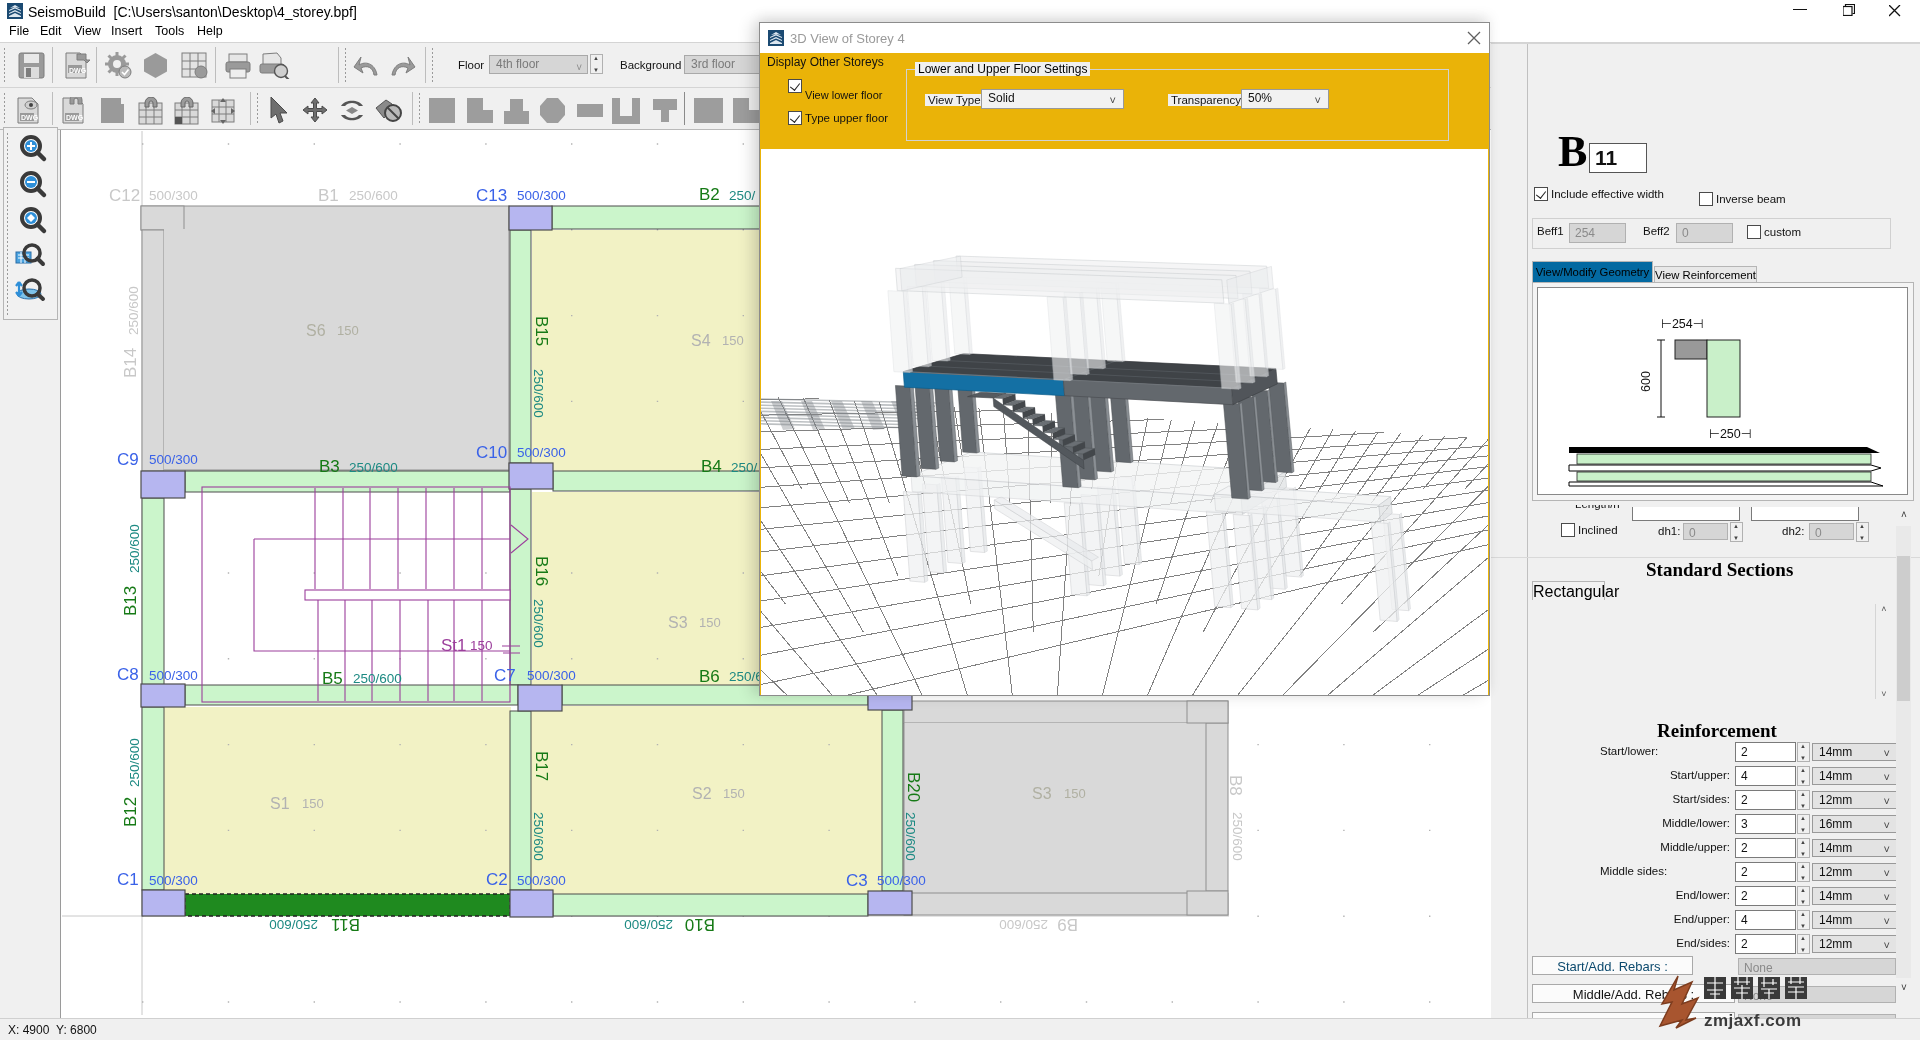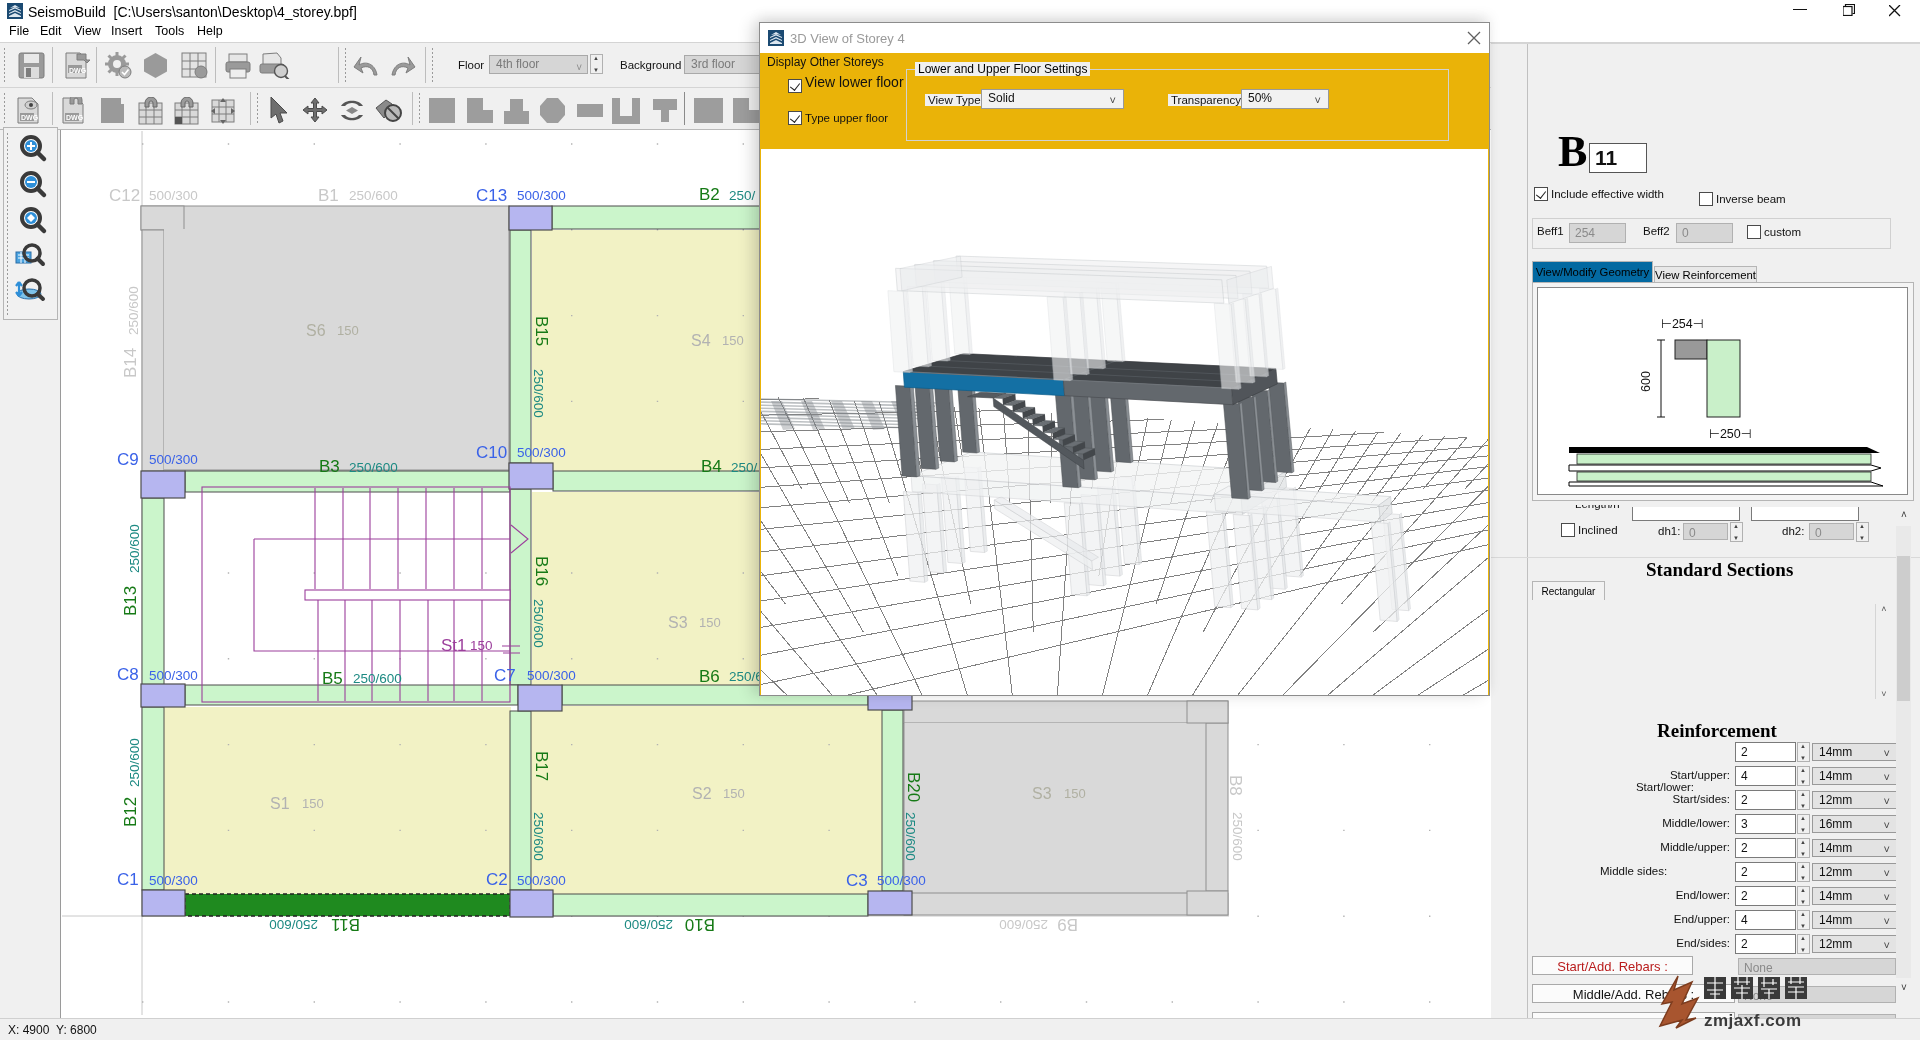--- a/index.html
+++ b/index.html
@@ -403,24 +403,24 @@
     <div class="cb" style="left:70px;top:479px"></div>
     <span class="lbl" style="left:87px;top:480px">Inclined</span>
     <span class="lbl" style="left:167px;top:481px">dh1:</span>
     <div class="input" style="left:192px;top:479px;width:45px;height:17px">0</div>
     <div class="spin" style="left:239px;top:478px;height:20px"></div>
     <span class="lbl" style="left:291px;top:481px">dh2:</span>
     <div class="input" style="left:318px;top:479px;width:45px;height:17px">0</div>
     <div class="spin" style="left:365px;top:478px;height:20px"></div>
     <div class="abs" style="left:0;top:513px;width:429px;height:1px;background:#d9d9d9"></div>
     <div class="abs" style="left:155px;top:515px;font-size:19px;font-weight:bold;font-family:'Liberation Serif',serif;color:#000">Standard Sections</div>
-    <div class="abs" style="left:41px;top:537px;width:73px;height:19px;background:#f2f2f2;border:1px solid #b5b5b5;border-bottom:none;font-size:10px;text-align:center;line-height:19px">Rectangular</div>
+    <div class="abs" style="left:41px;top:537px;width:73px;height:19px;background:#f2f2f2;border:1px solid #b5b5b5;border-bottom:none;font-size:16px;text-align:center;line-height:19px">Rectangular</div>
     <div class="abs" style="left:384px;top:560px;width:17px;height:95px;background:#f0f0f0;border-left:1px solid #d5d5d5;font-size:9px;color:#555;text-align:center">˄<div style="position:absolute;bottom:0;width:100%">˅</div></div>
     <div class="abs" style="left:166px;top:676px;font-size:19px;font-weight:bold;font-family:'Liberation Serif',serif;color:#000">Reinforcement</div>
-    <span class="lbl" style="left:109px;top:737px;width:130px;text-align:center">Start/lower:</span>
+    <span class="lbl" style="left:109px;top:701px;width:130px;text-align:left">Start/lower:</span>
     <div class="winput" style="left:244px;top:698px;width:61px;height:20px">2</div>
     <div class="spin" style="left:306px;top:698px;height:20px"></div>
     <div class="drop" style="left:321px;top:699px;width:85px;height:18px">14mm<span class="abs" style="right:6px;top:1px;font-size:11px;color:#444">˅</span></div>
     <span class="lbl" style="left:109px;top:725px;width:130px;text-align:right">Start/upper:</span>
     <div class="winput" style="left:244px;top:722px;width:61px;height:20px">4</div>
     <div class="spin" style="left:306px;top:722px;height:20px"></div>
     <div class="drop" style="left:321px;top:723px;width:85px;height:18px">14mm<span class="abs" style="right:6px;top:1px;font-size:11px;color:#444">˅</span></div>
     <span class="lbl" style="left:109px;top:749px;width:130px;text-align:right">Start/sides:</span>
     <div class="winput" style="left:244px;top:746px;width:61px;height:20px">2</div>
     <div class="spin" style="left:306px;top:746px;height:20px"></div>
@@ -442,21 +442,21 @@
     <div class="spin" style="left:306px;top:842px;height:20px"></div>
     <div class="drop" style="left:321px;top:843px;width:85px;height:18px">14mm<span class="abs" style="right:6px;top:1px;font-size:11px;color:#444">˅</span></div>
     <span class="lbl" style="left:109px;top:869px;width:130px;text-align:right">End/upper:</span>
     <div class="winput" style="left:244px;top:866px;width:61px;height:20px">4</div>
     <div class="spin" style="left:306px;top:866px;height:20px"></div>
     <div class="drop" style="left:321px;top:867px;width:85px;height:18px">14mm<span class="abs" style="right:6px;top:1px;font-size:11px;color:#444">˅</span></div>
     <span class="lbl" style="left:109px;top:893px;width:130px;text-align:right">End/sides:</span>
     <div class="winput" style="left:244px;top:890px;width:61px;height:20px">2</div>
     <div class="spin" style="left:306px;top:890px;height:20px"></div>
     <div class="drop" style="left:321px;top:891px;width:85px;height:18px">12mm<span class="abs" style="right:6px;top:1px;font-size:11px;color:#444">˅</span></div>
-    <div class="abs" style="left:41px;top:912px;width:161px;height:19px;background:#fbfbfb;border:1px solid #a9a9a9;font-size:13px;text-align:center;line-height:19px;color:#b91c1c">Start/Add. Rebars :</div>
+    <div class="abs" style="left:41px;top:912px;width:161px;height:19px;background:#fbfbfb;border:1px solid #a9a9a9;font-size:13px;text-align:center;line-height:19px;color:#0c4a6e">Start/Add. Rebars :</div>
     <div class="input" style="left:247px;top:914px;width:158px;height:17px">None</div>
     <div class="abs" style="left:41px;top:940px;width:203px;height:19px;background:#fbfbfb;border:1px solid #a9a9a9;font-size:13px;text-align:center;line-height:19px;color:#111">Middle/Add. Rebars :</div>
     <div class="input" style="left:247px;top:942px;width:158px;height:17px">None</div>
     <div class="abs" style="left:41px;top:968px;width:203px;height:19px;background:#fbfbfb;border:1px solid #a9a9a9;font-size:13px;text-align:center;line-height:19px;color:#111">End/Add. Rebars :</div>
     <div class="input" style="left:247px;top:970px;width:158px;height:17px">None</div>
     <div class="abs" style="left:405px;top:465px;width:16px;height:14px;font-size:10px;color:#333;text-align:center">˄</div>
     <div class="abs" style="left:405px;top:482px;width:15px;height:452px;background:#e9e9e9"></div>
     <div class="abs" style="left:406px;top:512px;width:13px;height:145px;background:#cdcdcd"></div>
     <div class="abs" style="left:405px;top:938px;width:16px;height:14px;font-size:10px;color:#333;text-align:center">˅</div>
 </div>
@@ -471,21 +471,21 @@
         <rect width="16" height="16" fill="#1b4a72"></rect>
         <path d="M2 13 L8 10 L14 13 L14 14 L2 14 Z M2 10 L8 7 L14 10 L14 11 L8 8.5 L2 11 Z M2 7 L8 4 L14 7 L14 8 L8 5.5 L2 8 Z M8 2 L13 5 L8 4 L3 5 Z" fill="#dce6ef"></path>
       </svg>
   <span class="abs" style="left:30px;top:8px;font-size:13px;color:#9a9a9a">3D View of Storey 4</span>
   <svg class="abs" style="left:707px;top:8px" width="14" height="14">
         <path d="M1 1 L13 13 M13 1 L1 13" stroke="#5f5f5f" stroke-width="1.3"></path>
       </svg>
  </div>
  <span class="abs" style="left:7px;top:32px;font-size:12px;color:#111">Display Other Storeys</span>
  <div class="cb on" style="left:28px;top:56px"></div>
- <span class="abs" style="left:45px;top:51px;font-size:14px;color:#111">View lower floor</span>
+ <span class="abs" style="left:45px;top:66px;font-size:11px;color:#111">View lower floor</span>
  <div class="cb on" style="left:28px;top:88px"></div>
  <span class="abs" style="left:45px;top:89px;font-size:11.5px;color:#111">Type upper floor</span>
  <div class="group" style="left:146px;top:46px;width:543px;height:72px;border-color:#d2d2d2">
   <span style="background:#f0f0f0">Lower and Upper Floor Settings</span>
   <span class="abs" style="left:18px;top:24px;font-size:11.5px;color:#111">View Type</span>
   <div class="drop" style="left:74px;top:19px;width:143px;height:20px;background:#f2f2f2">Solid<span class="abs" style="right:7px;top:2px;font-size:11px;color:#444">˅</span></div>
   <span class="abs" style="left:261px;top:24px;font-size:11.5px;color:#111">Transparency</span>
   <div class="drop" style="left:334px;top:19px;width:88px;height:20px;background:#f2f2f2">50%<span class="abs" style="right:7px;top:2px;font-size:11px;color:#444">˅</span></div>
  </div>
  <div class="abs" style="left:1px;top:126px;width:727px;height:546px;background:#fff;overflow:hidden">

